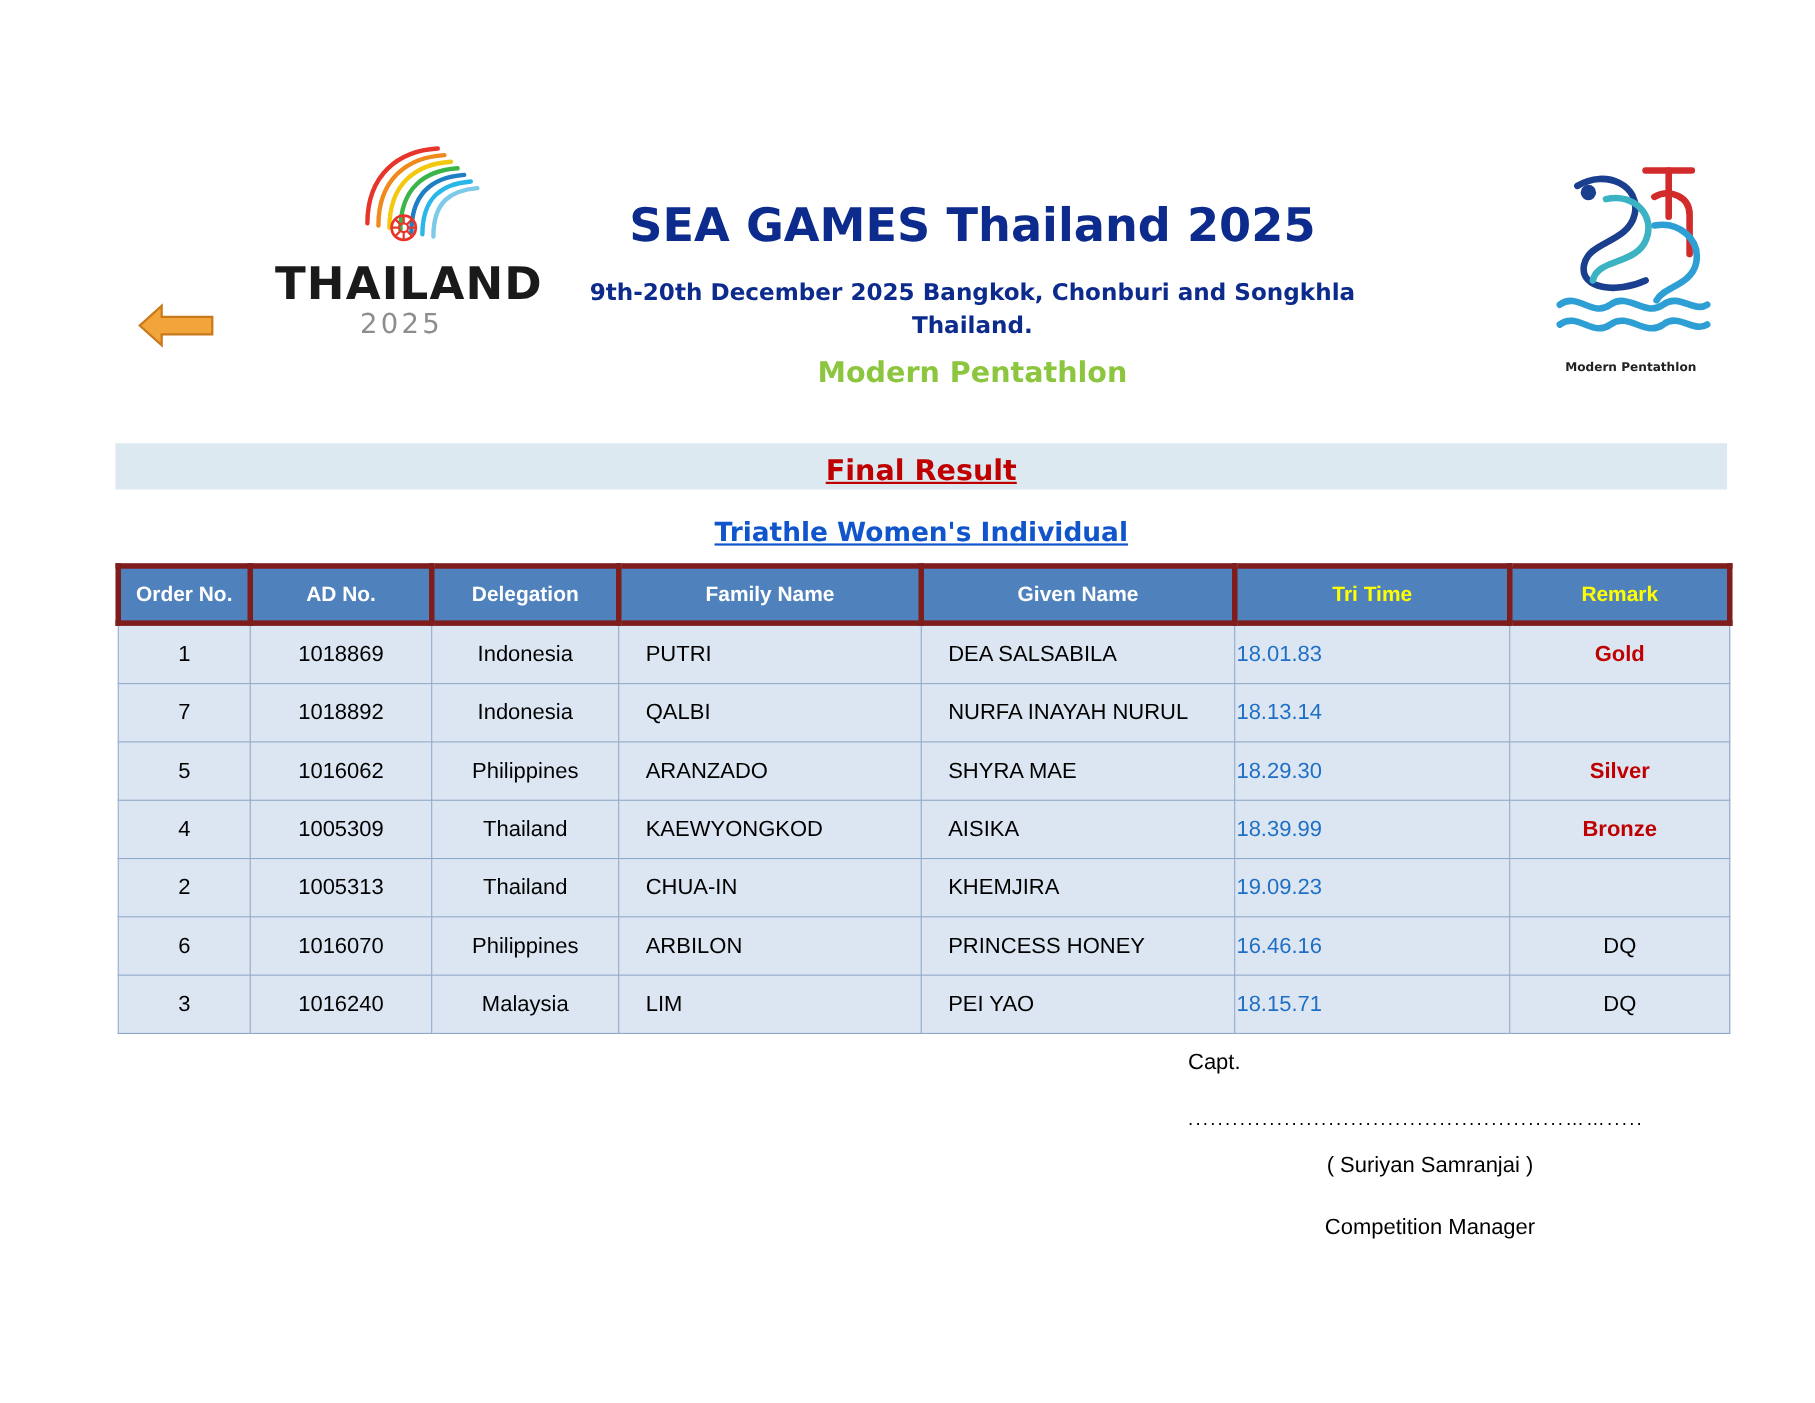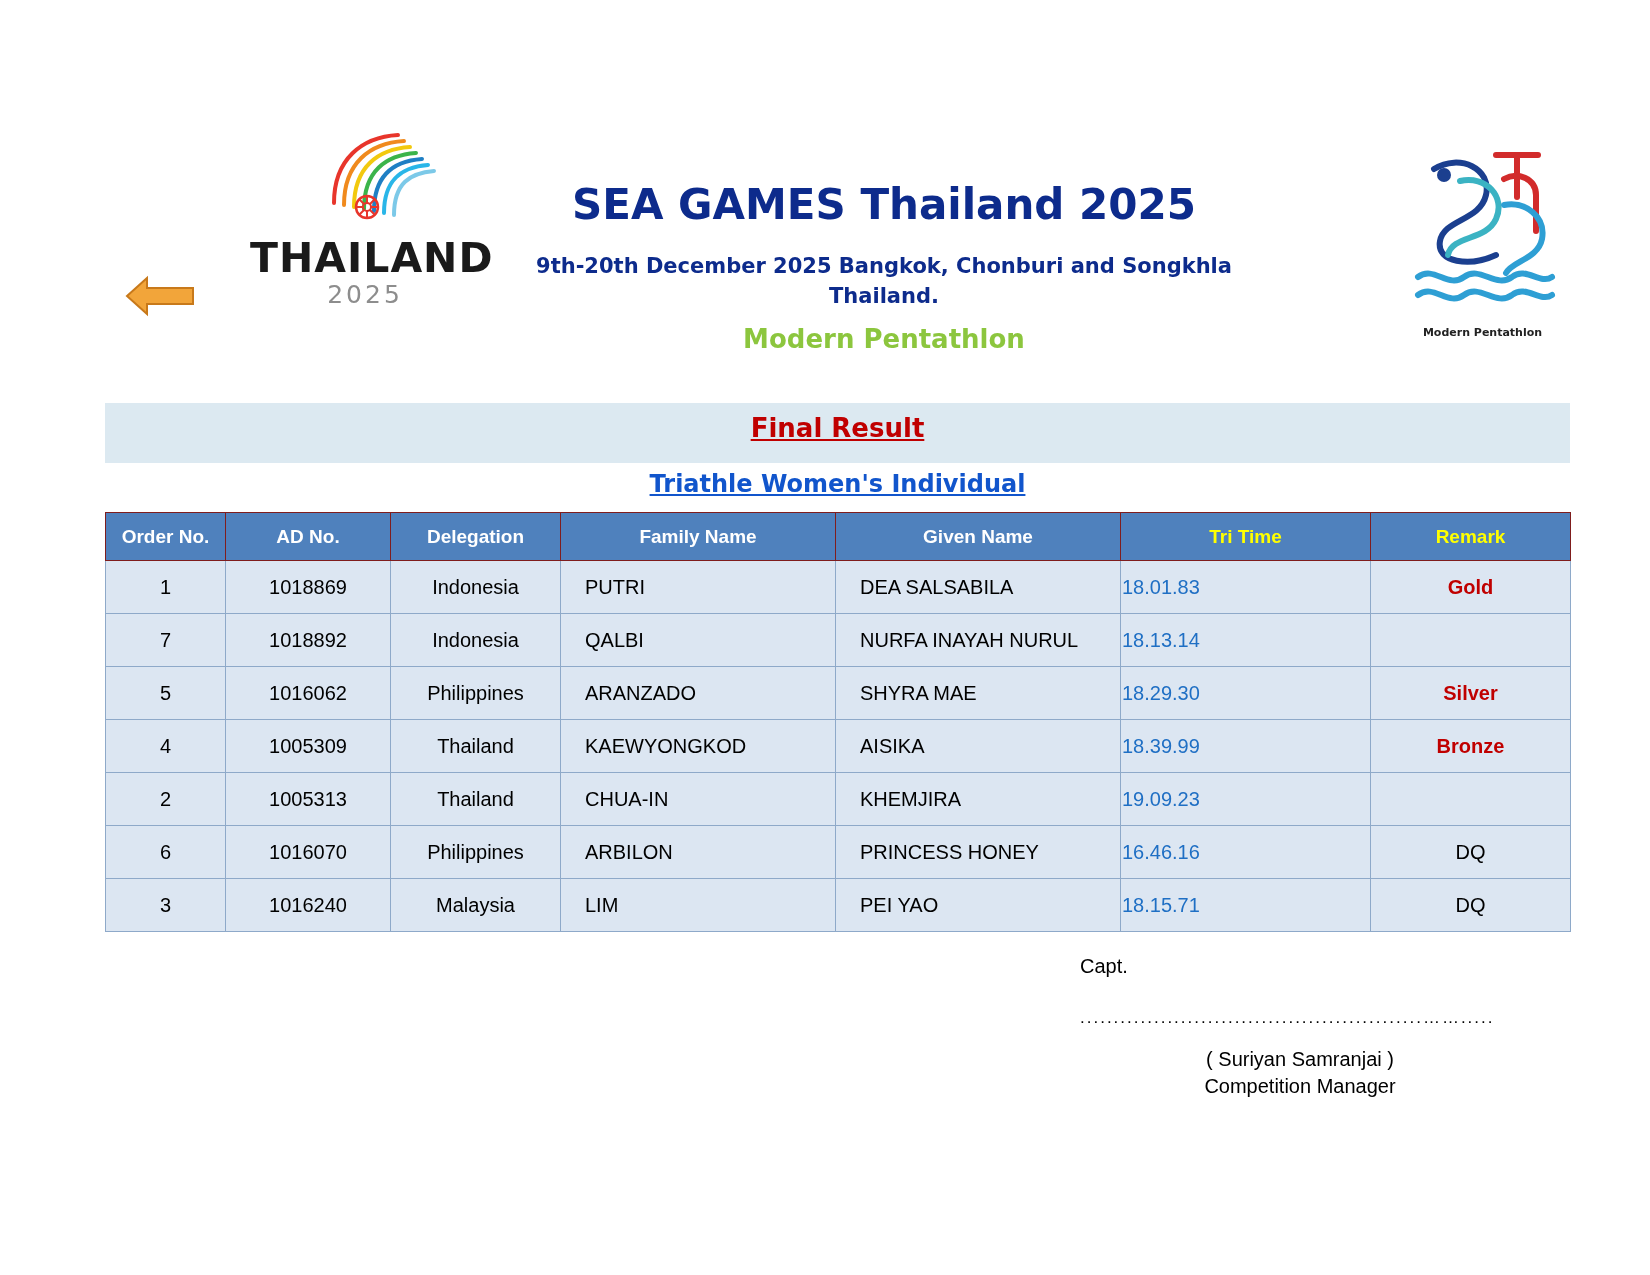--- a/index.html
+++ b/index.html
@@ -106,21 +106,21 @@
     margin-top: 2px;
     font-family: "DejaVu Sans", sans-serif;
   }
 
   
   .result-banner {
     position: absolute;
     left: 105px;
     top: 403px;
     width: 1465px;
-    height: 60px;
+    height: 42px;
     background: #dce9f1;
   }
   .result-banner .final-result {
     text-align: center;
     font-size: 26px;
     font-weight: bold;
     color: #c00000;
     text-decoration: underline;
     padding-top: 10px;
     font-family: "DejaVu Sans", sans-serif;
@@ -147,21 +147,21 @@
     width: 1465px;
     border-collapse: collapse;
     table-layout: fixed;
   }
   .results-table th {
     background: #4f81bd;
     color: #ffffff;
     font-size: 19px;
     font-weight: bold;
     height: 45px;
-    border: 1px solid #7f1d1d;
+    border: 5px solid #7f1d1d;
     font-family: "Liberation Sans", sans-serif;
   }
   .results-table th.hl {
     color: #ffff00;
   }
   .results-table td {
     background: #dce6f2;
     border: 1px solid #8ea9c9;
     height: 50px;
     font-size: 20px;
@@ -207,21 +207,21 @@
     letter-spacing: 2px;
     font-size: 17px;
     text-align: left;
   }
   .signature .name {
     text-align: center;
     margin-top: 20px;
   }
   .signature .role {
     text-align: center;
-    margin-top: 4px;
+    margin-top: 34px;
   }
 </style>
 </head>
 <body>
 
 <div class="page">
 
   <div class="back-arrow">
     <svg width="70" height="48" viewBox="0 0 70 48" xmlns="http://www.w3.org/2000/svg">
       <polygon points="2,24 22,6 22,16 68,16 68,32 22,32 22,42" fill="#f2a53a" stroke="#c8791a" stroke-width="2"></polygon>

